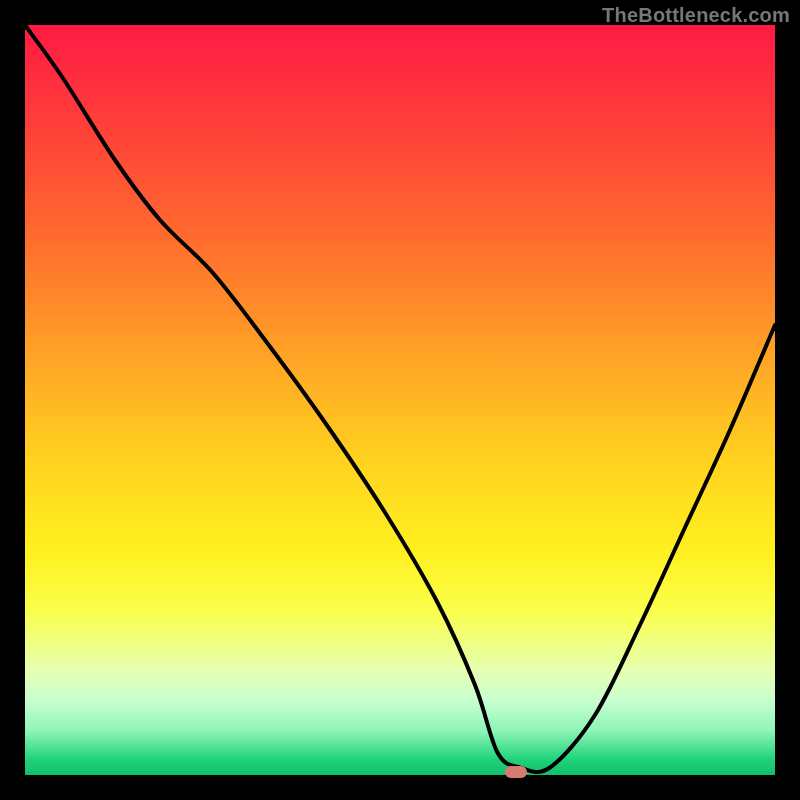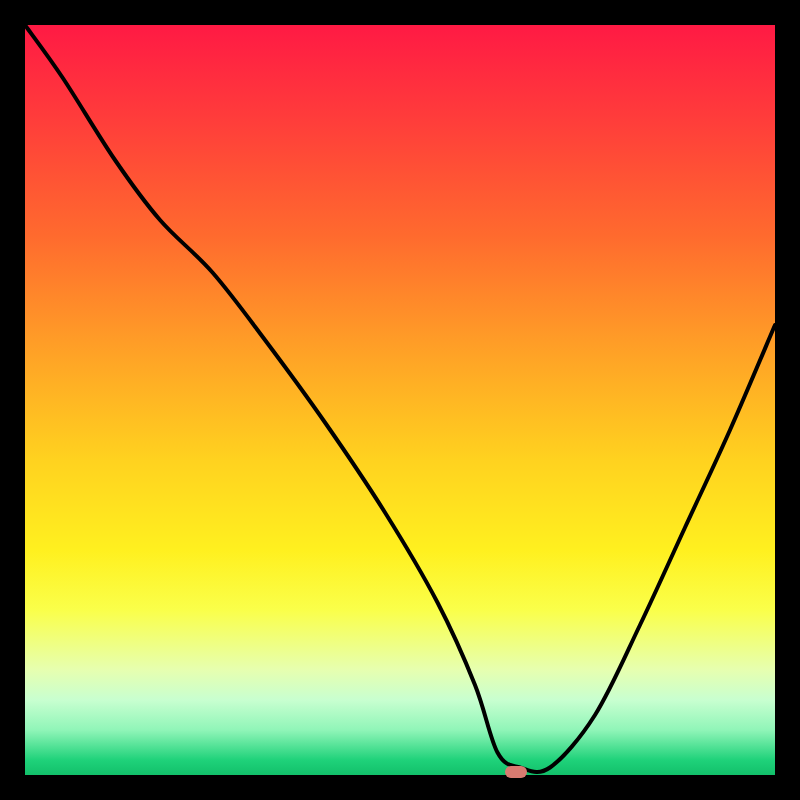--- a/index.html
+++ b/index.html
@@ -68,13 +68,14 @@
 </head>
 <body>
 
 <div class="frame">
   <div class="plot">
     <svg class="curve" viewBox="0 0 750 750" preserveAspectRatio="none">
       <path id="curve-path" fill="none" stroke="#000" stroke-width="4" stroke-linejoin="round" stroke-linecap="round" d="M 0 0 C 6.25 8.75, 22.5 30, 37.5 52.5 C 52.5 75, 73.75 111.25, 90 135 C 106.25 158.75, 118.75 176.25, 135 195 C 151.25 213.75, 170 227.49999999999994, 187.5 247.49999999999994 C 205 267.49999999999994, 221.25 290.00000000000006, 240 315.00000000000006 C 258.75 340.00000000000006, 280 368.75, 300 397.5 C 320 426.25, 341.25 457.5, 360 487.5 C 378.75 517.5, 397.50000000000006 548.75, 412.50000000000006 577.5 C 427.50000000000006 606.25, 440 635, 450 660 C 460 685, 465 713.75, 472.5 727.5 C 480 741.25, 486.25 740, 495 742.5 C 503.75 745, 512.5 751.25, 525 742.5 C 537.5 733.75, 555 713.75, 570 690 C 585 666.25, 600 631.25, 615 600 C 630 568.75, 645 535, 660 502.5 C 675 470, 690 438.75, 705 405 C 720 371.25, 742.5 317.5, 750 300"></path>
     </svg>
     <div id="marker" class="marker" style="left: 491.25px; top: 747px;"></div>
   </div>
+  <div class="watermark">TheBottleneck.com</div>
 </div>
 
 </body></html>

